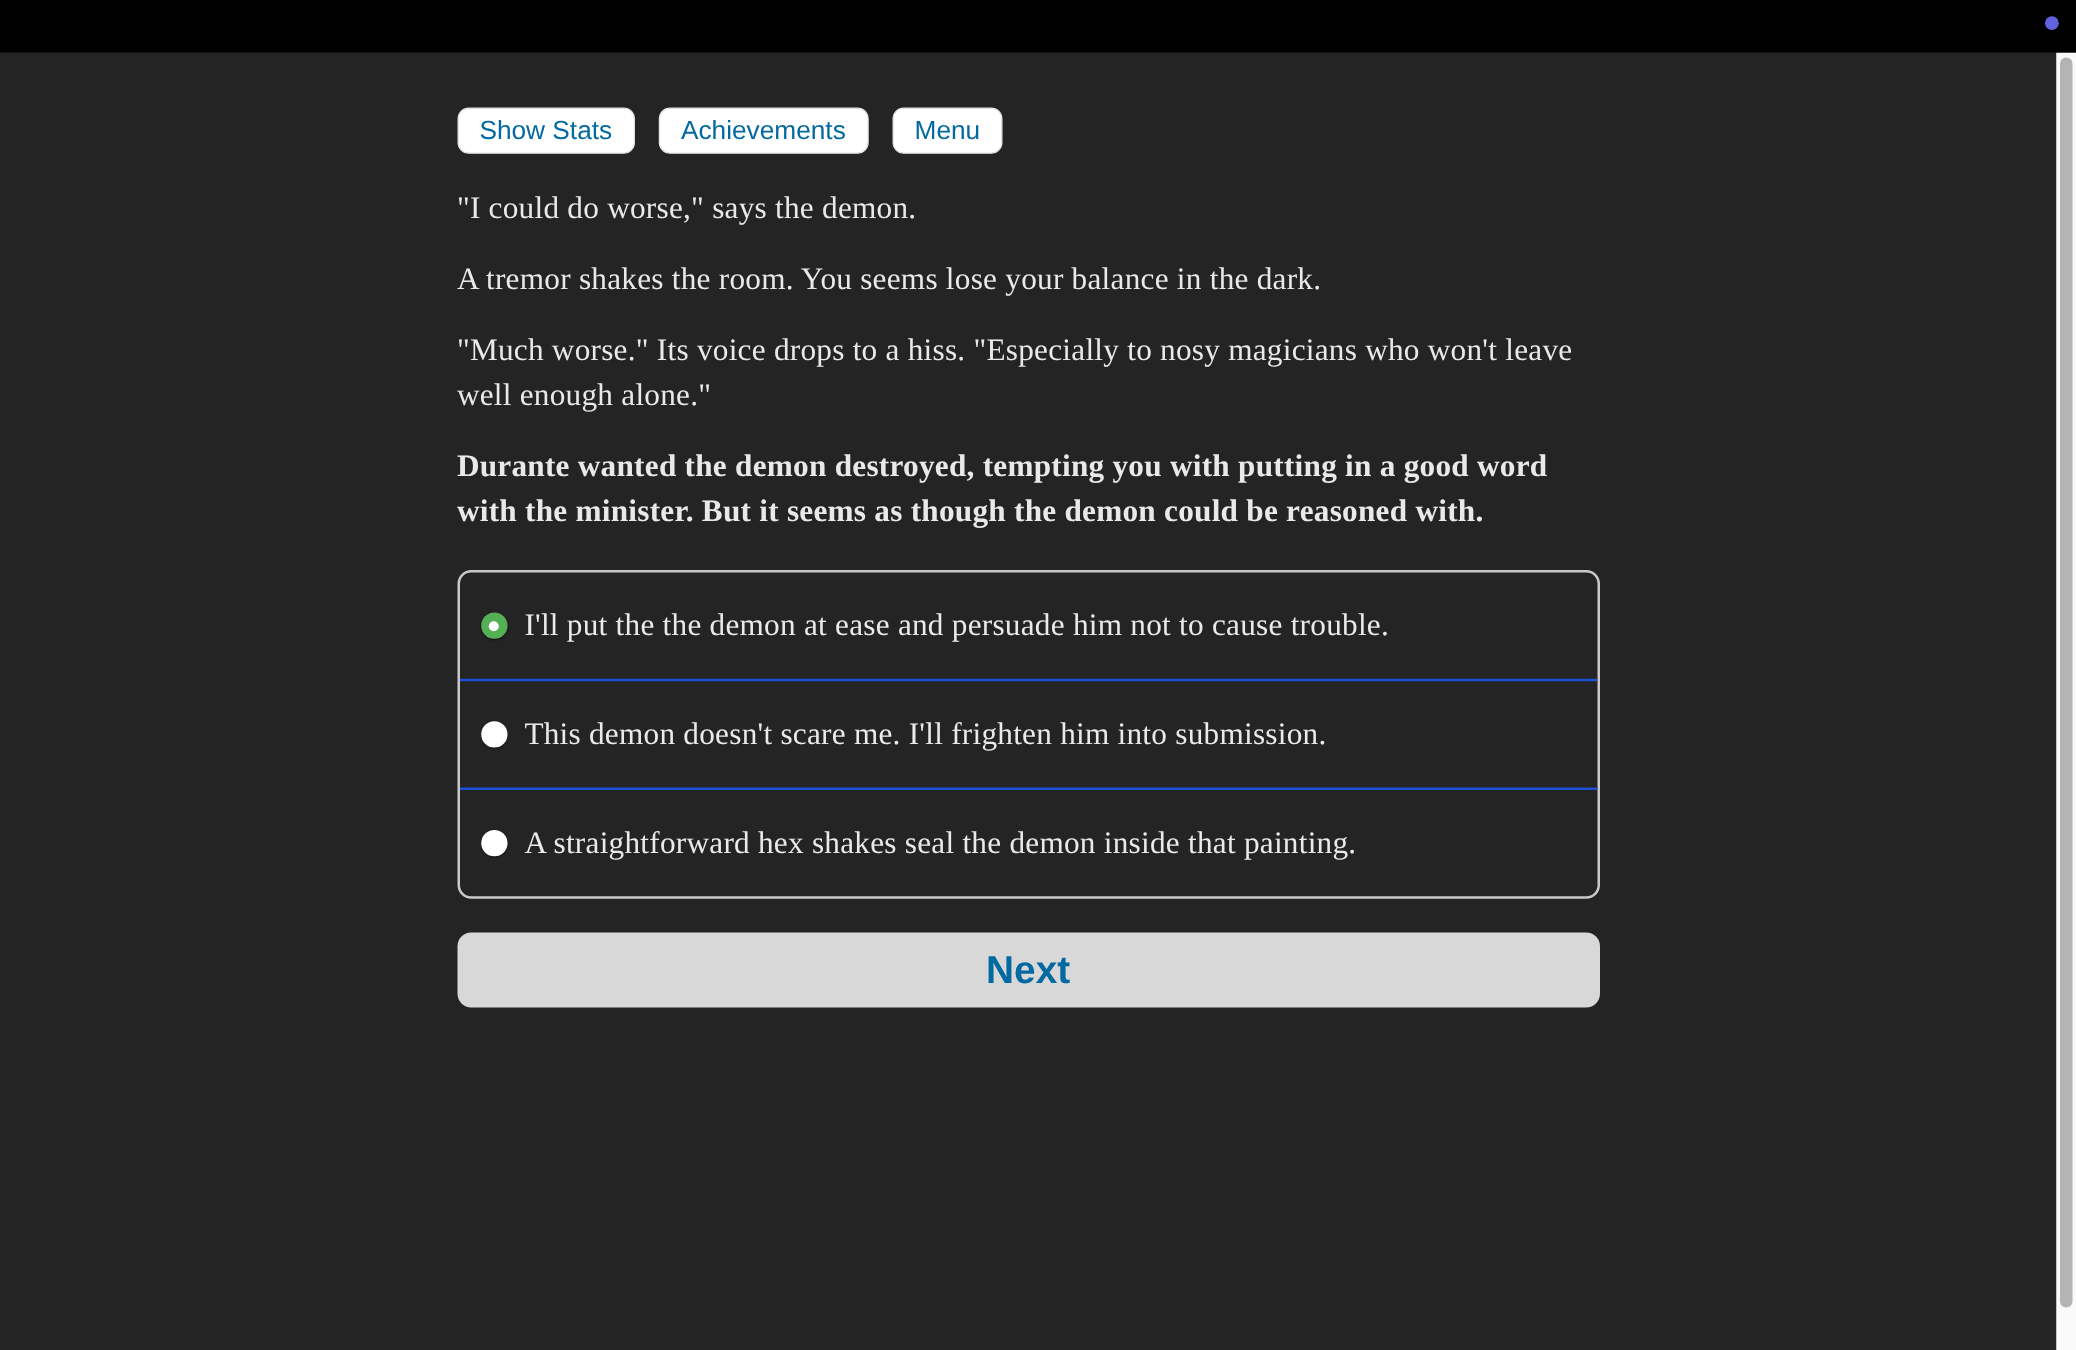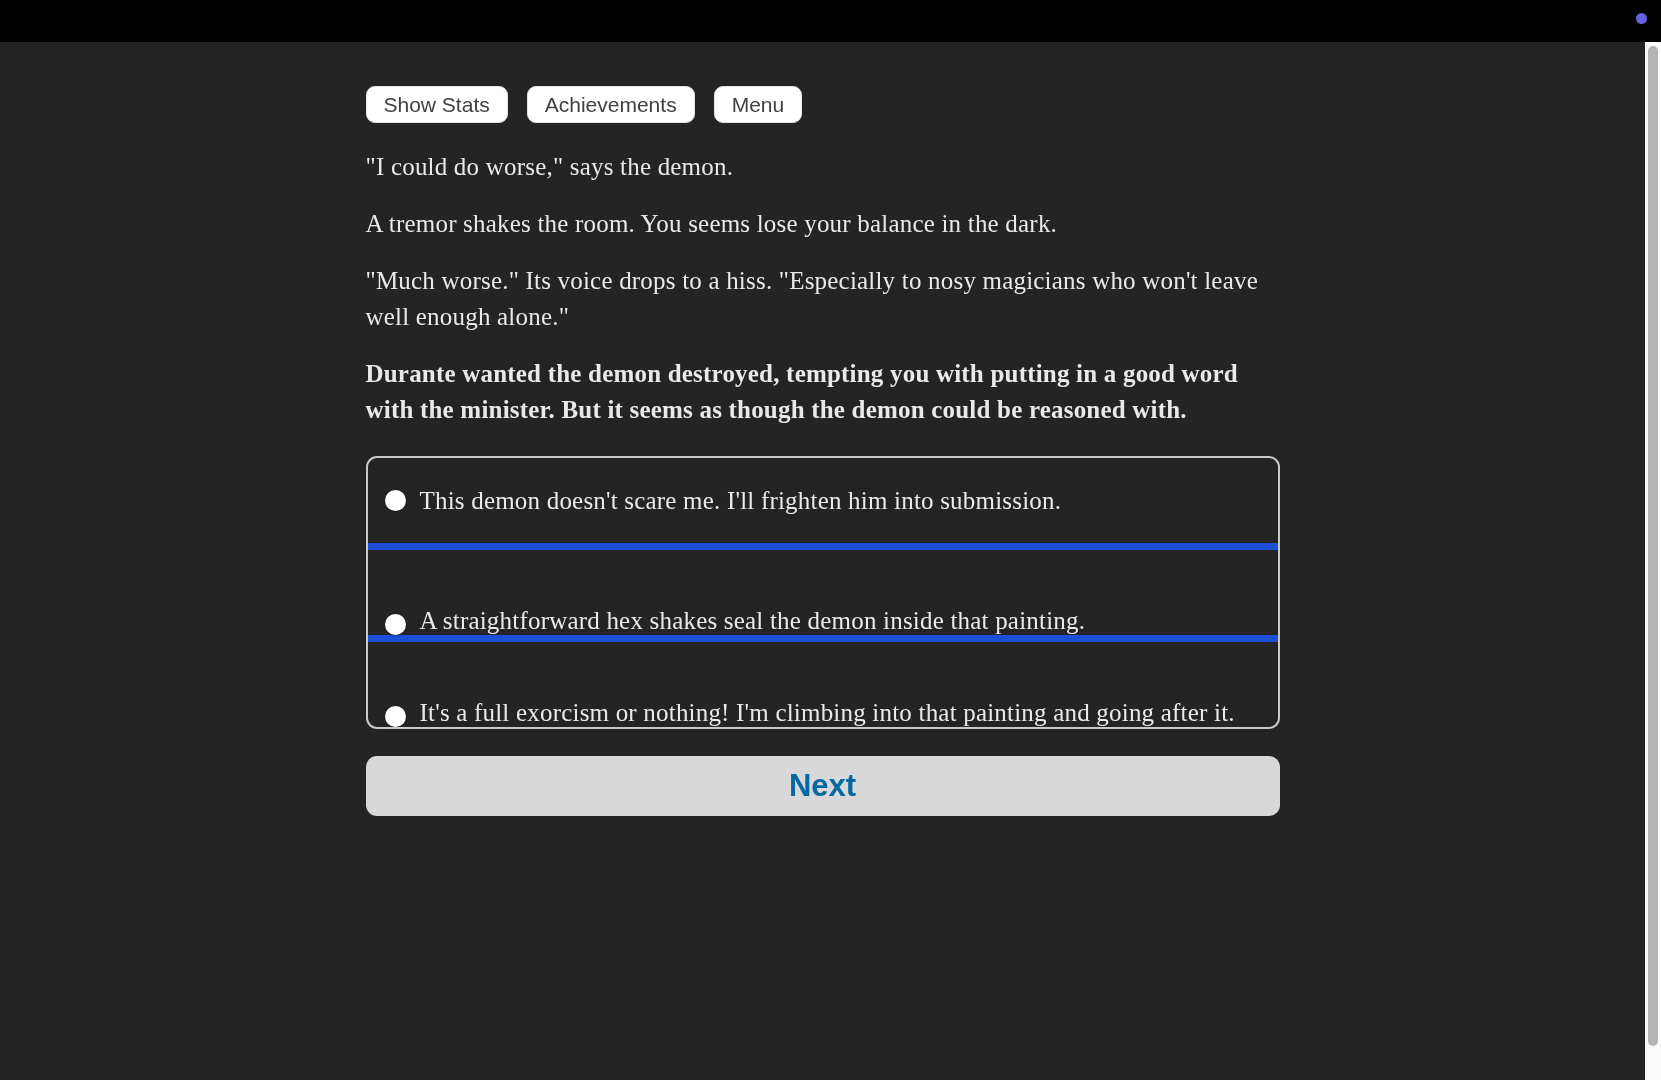--- a/index.html
+++ b/index.html
@@ -66,21 +66,21 @@
   }
 
   
   .toolbar {
     display: flex;
     gap: 19px;
     margin-bottom: 26px;
   }
   .tool-btn {
     background: #ffffff;
-    color: #404040;
+    color: #0369a1;
     border: 1px solid #e2e2e2;
     border-radius: 9px;
     font-family: "Liberation Sans", sans-serif;
     font-size: 21px;
     font-weight: 500;
     padding: 5px 17px;
     line-height: 25px;
     cursor: pointer;
   }
 
@@ -103,22 +103,21 @@
     background: transparent;
   }
   .option-row {
     display: flex;
     align-items: center;
     height: 85px;
     padding-left: 17px;
     cursor: pointer;
   }
   .option-row + .option-row {
-    border-top: 7px solid #1d4ed8;
-    align-items: flex-end;
+    border-top: 2px solid #1d4ed8;
   }
   .radio {
     flex: 0 0 auto;
     width: 21px;
     height: 21px;
     border-radius: 50%;
     background: #ffffff;
     margin-right: 14px;
     position: relative;
     box-shadow: 0 1px 2px rgba(0,0,0,0.4);
@@ -177,29 +176,29 @@
 
     <div class="story">
       <p>"I could do worse," says the demon.</p>
       <p>A tremor shakes the room. You seems lose your balance in the dark.</p>
       <p>"Much worse." Its voice drops to a hiss. "Especially to nosy magicians who won't leave well enough alone."</p>
       <p>Durante wanted the demon destroyed, tempting you with putting in a good word with the minister. But it seems as though the demon could be reasoned with.</p>
     </div>
 
     <div class="options-box">
       <div class="option-row">
+        <span class="radio selected"></span>
+        <span class="option-label">I'll put the the demon at ease and persuade him not to cause trouble.</span>
+      </div>
+      <div class="option-row">
         <span class="radio"></span>
         <span class="option-label">This demon doesn't scare me. I'll frighten him into submission.</span>
       </div>
       <div class="option-row">
         <span class="radio"></span>
         <span class="option-label">A straightforward hex shakes seal the demon inside that painting.</span>
       </div>
-      <div class="option-row">
-        <span class="radio"></span>
-        <span class="option-label">It's a full exorcism or nothing! I'm climbing into that painting and going after it.</span>
-      </div>
     </div>
 
     <button class="next-btn">Next</button>
 
   </div>
 </div>
 
 </body></html>

